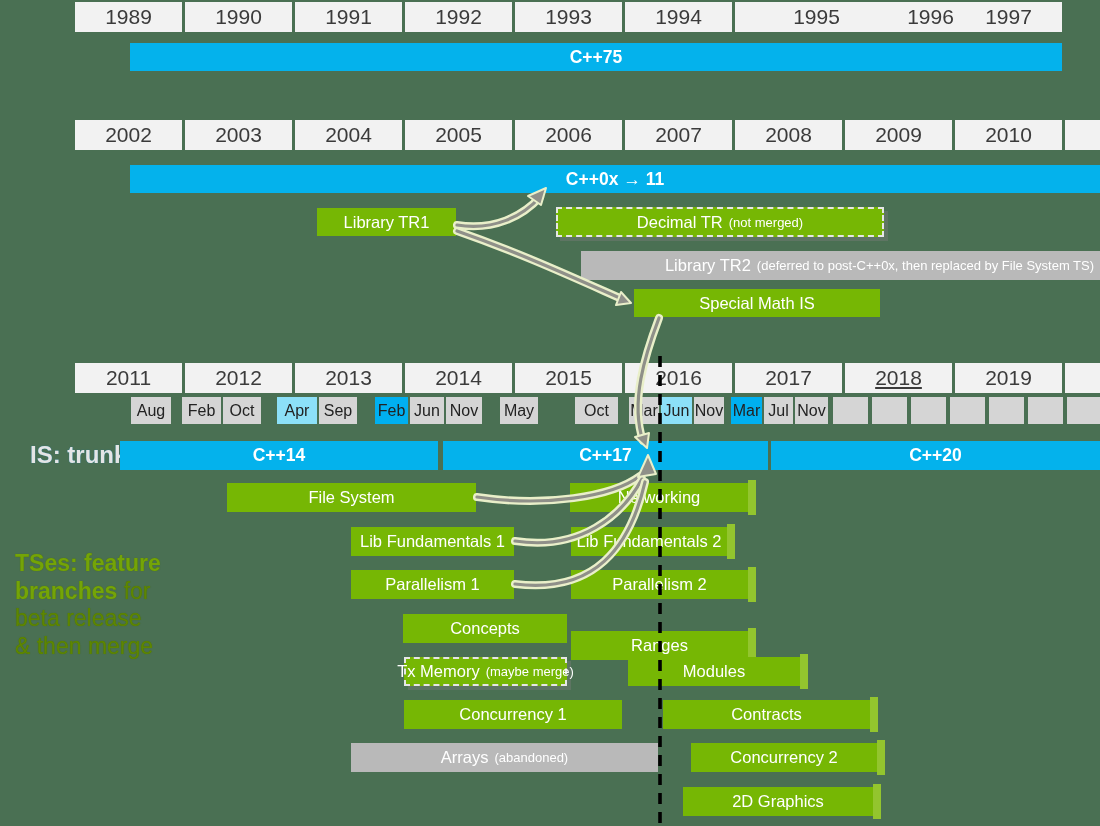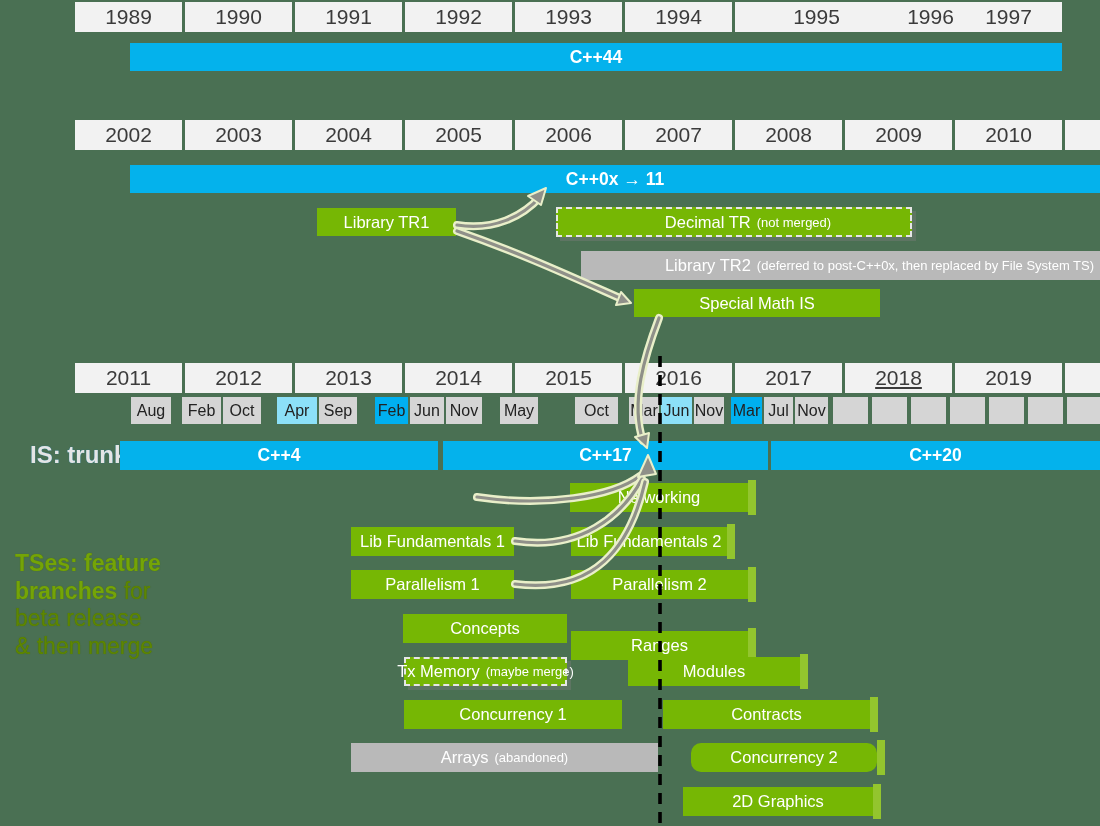--- a/index.html
+++ b/index.html
@@ -106,47 +106,50 @@
     <div class="mcell" style="left: 764px; top: 397px; width: 29px;">Jul</div>
     <div class="mcell" style="left: 795px; top: 397px; width: 33px;">Nov</div>
     <div class="mcell" style="left: 833px; top: 397px; width: 35px;"></div>
     <div class="mcell" style="left: 872px; top: 397px; width: 35px;"></div>
     <div class="mcell" style="left: 911px; top: 397px; width: 35px;"></div>
     <div class="mcell" style="left: 950px; top: 397px; width: 35px;"></div>
     <div class="mcell" style="left: 989px; top: 397px; width: 35px;"></div>
     <div class="mcell" style="left: 1028px; top: 397px; width: 35px;"></div>
     <div class="mcell" style="left: 1067px; top: 397px; width: 33px;"></div>
     <div class="bar cyan" style="left: 130px; top: 43px; width: 932px; height: 28px;">
-      <span>C++44</span>
+      <span>C++75</span>
     </div>
     <div class="bar cyan" style="left: 130px; top: 165px; width: 970px; height: 28px;">
       <span>C++0x → 11</span>
     </div>
     <div class="bar green" style="left: 317px; top: 208px; width: 139px; height: 28px;">
       <span>Library TR1</span>
     </div>
-    <div class="bar green dashedb" style="left: 556px; top: 207px; width: 324px; height: 26px; padding-left: 28px;">
+    <div class="bar green dashedb" style="left: 556px; top: 207px; width: 324px; height: 26px;">
       <span>Decimal TR</span>
       <span class="note">(not merged)</span>
     </div>
     <div class="bar gray" style="left: 581px; top: 251px; width: 519px; height: 29px; padding-left: 39px;">
       <span>Library TR2</span>
       <span class="note">(deferred to post-C++0x, then replaced by File System TS)</span>
     </div>
     <div class="bar green" style="left: 634px; top: 289px; width: 246px; height: 28px;">
       <span>Special Math IS</span>
     </div>
     <div class="bar cyan" style="left: 120px; top: 441px; width: 318px; height: 29px;">
-      <span>C++4</span>
+      <span>C++14</span>
     </div>
     <div class="bar cyan" style="left: 443px; top: 441px; width: 325px; height: 29px;">
       <span>C++17</span>
     </div>
     <div class="bar cyan" style="left: 771px; top: 441px; width: 329px; height: 29px;">
       <span>C++20</span>
+    </div>
+    <div class="bar green" style="left: 227px; top: 483px; width: 249px; height: 29px;">
+      <span>File System</span>
     </div>
     <div class="bar green tail" style="left: 570px; top: 483px; width: 178px; height: 29px;">
       <span>Networking</span>
     </div>
     <div class="bar green" style="left: 351px; top: 527px; width: 163px; height: 29px; text-align: center;">
       <span>Lib Fundamentals 1</span>
     </div>
     <div class="bar green tail" style="left: 571px; top: 527px; width: 156px; height: 29px;">
       <span>Lib Fundamentals 2</span>
     </div>
@@ -172,21 +175,21 @@
     <div class="bar green" style="left: 404px; top: 700px; width: 218px; height: 29px;">
       <span>Concurrency 1</span>
     </div>
     <div class="bar green tail" style="left: 663px; top: 700px; width: 207px; height: 29px;">
       <span>Contracts</span>
     </div>
     <div class="bar gray" style="left: 351px; top: 743px; width: 307px; height: 29px;">
       <span>Arrays</span>
       <span class="note">(abandoned)</span>
     </div>
-    <div class="bar green tail" style="left: 691px; top: 743px; width: 186px; height: 29px; border-radius: 10px;">
+    <div class="bar green tail" style="left: 691px; top: 743px; width: 186px; height: 29px;">
       <span>Concurrency 2</span>
     </div>
     <div class="bar green tail" style="left: 683px; top: 787px; width: 190px; height: 29px;">
       <span>2D Graphics</span>
     </div>
     <svg id="overlay" width="1100" height="826">
       <path d="M457,225 C494,231 523,216 540,197" fill="none" stroke="#e9efc9" stroke-width="8" stroke-linecap="round"></path>
       <path d="M457,225 C494,231 523,216 540,197" fill="none" stroke="#8f9089" stroke-width="3.2" stroke-linecap="round"></path>
       <path d="M546,188 L541,205 L528,196 Z" fill="#8f9089" stroke="#e9efc9" stroke-width="2" stroke-linecap="round" stroke-linejoin="round"></path>
       <path d="M457,231 C520,253 570,276 622,299" fill="none" stroke="#e9efc9" stroke-width="8" stroke-linecap="round"></path>

